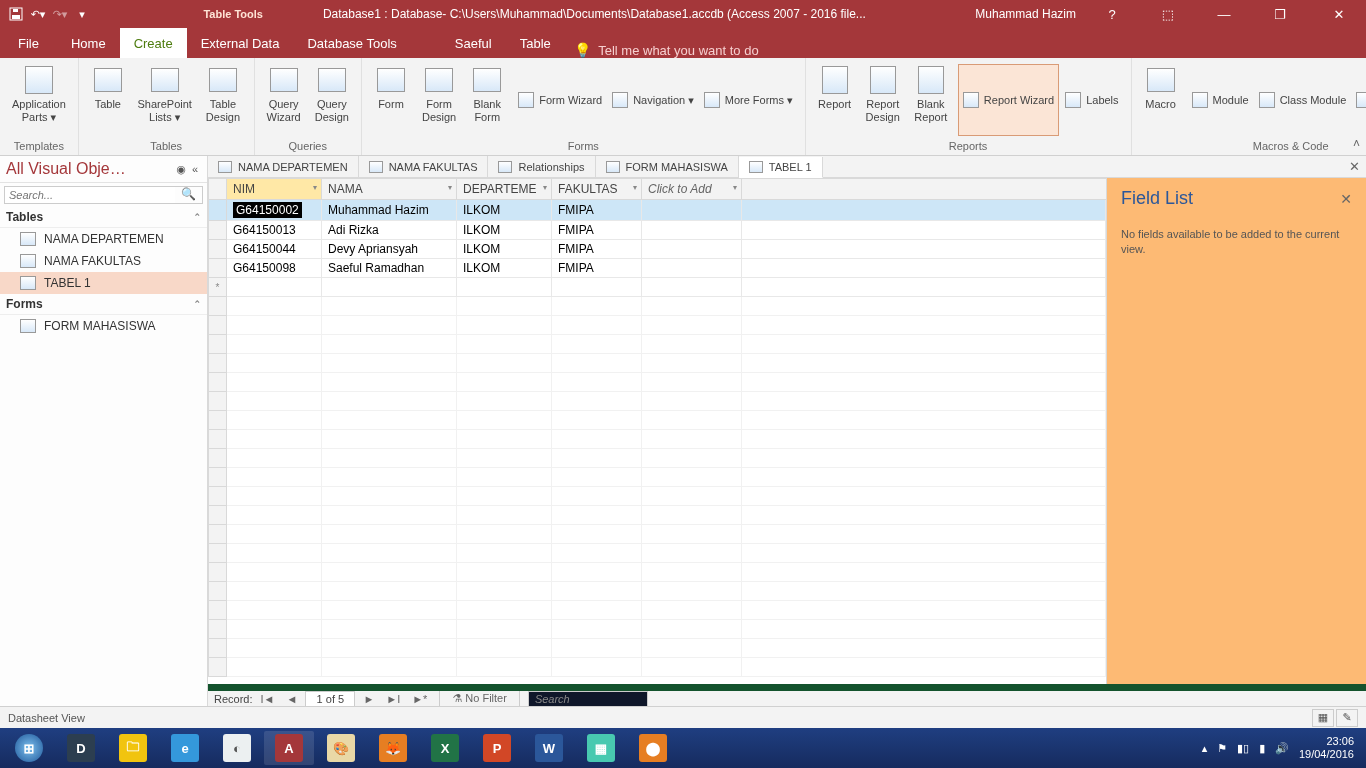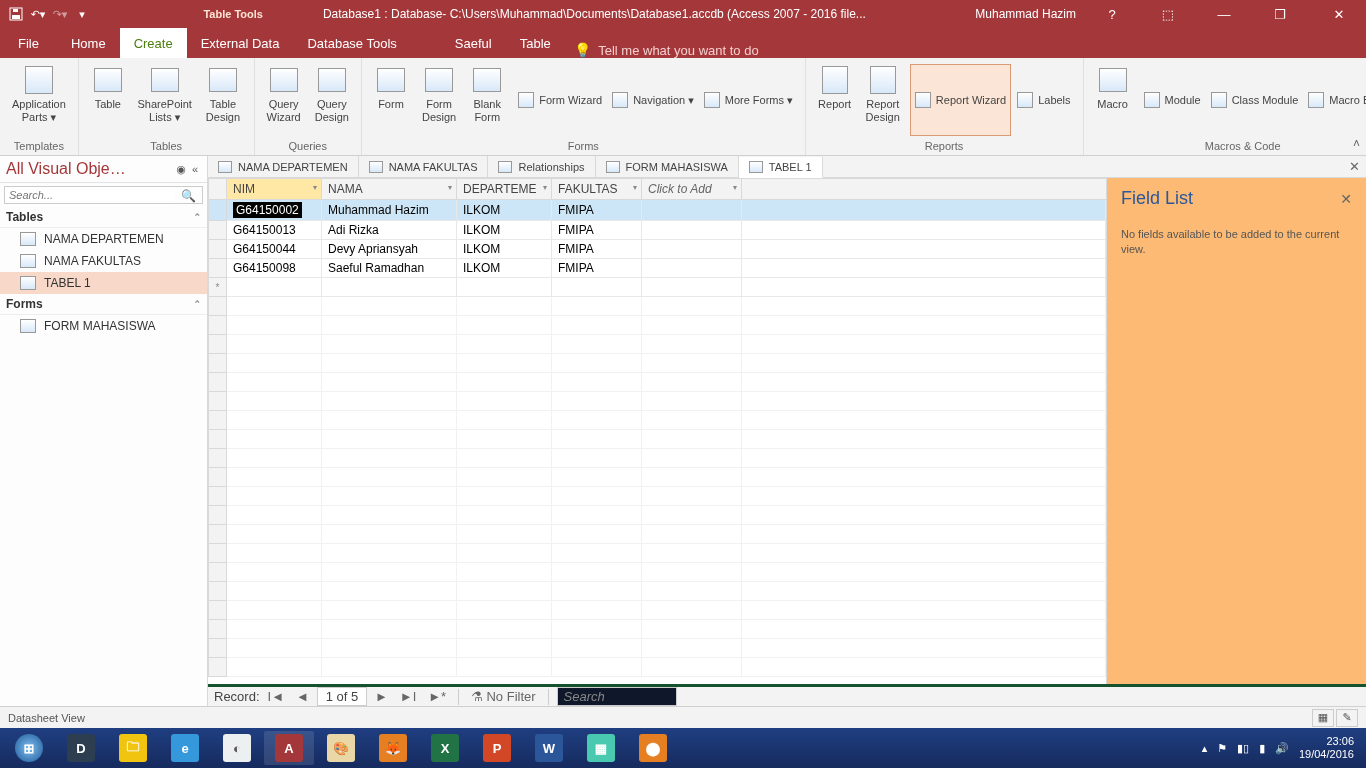--- a/index.html
+++ b/index.html
@@ -42,21 +42,21 @@
 .ibox { border: 1px solid #999; background: linear-gradient(#fff,#d8e8f8); }
 
 
 .workarea { flex: 1; display: flex; min-height: 0; }
 
 
 .navpane { width: 208px; background: #fdfdfd; border-right: 1px solid #d9d9d9; display: flex; flex-direction: column; font-size: 12px;}
 .nav-header { display: flex; align-items: center; padding: 4px 6px; border-bottom: 1px solid #e3e3e3; color: #A4373A; font-size: 16px; }
 .nav-header .txt { flex: 1; white-space: nowrap; overflow: hidden; text-overflow: ellipsis; }
 .nav-header .ctrl { font-size: 11px; color: #555; padding: 0 3px; }
-.nav-search { display: flex; align-items: flex-end; border: 1px solid #ccc; margin: 3px 4px; }
+.nav-search { display: flex; align-items: flex-start; border: 1px solid #ccc; margin: 3px 4px; }
 .nav-search input { flex: 1; border: none; outline: none; font-size: 11px; padding: 2px 4px; font-style: italic; color: #888; }
 .nav-search .mag { padding: 0 6px; color: #888; }
 .nav-group { padding: 3px 6px; font-weight: bold; color: #333; display: flex; align-items: center; border-bottom: 1px solid #eee;}
 .nav-group .chev { margin-left: auto; font-size: 9px; color: #888; }
 .nav-item { display: flex; align-items: center; gap: 8px; padding: 4px 6px 4px 20px; cursor: pointer; color: #333;}
 .nav-item.selected { background: #F8D8C8; }
 .nav-item .nic { width: 16px; height: 14px; }
 
 
 .doc-col { flex: 1; display: flex; flex-direction: column; min-width: 0; }
@@ -81,21 +81,21 @@
 .empty-rows td { border: 1px solid #f1f1f1; }
 
 
 .fieldlist { width: 260px; border-left: 1px solid #d9d9d9; background: #fdba74; padding: 10px 14px; }
 .fieldlist-head { display: flex; align-items: center; }
 .fieldlist-head .ttl { font-size: 18px; color: #2b579a; flex: 1; }
 .fieldlist-head .xbtn { font-size: 14px; color: #666; cursor: pointer; }
 .fieldlist-msg { font-size: 11px; color: #555; margin-top: 18px; line-height: 15px; }
 
 
-.recordnav { height: 22px; background: #f3f3f3; border-top: 3px solid #14532d; display: flex; align-items: center; gap: 4px; padding: 0 6px; font-size: 13px; color: #444; }
+.recordnav { height: 22px; background: #f3f3f3; border-top: 7px solid #14532d; display: flex; align-items: center; gap: 4px; padding: 0 6px; font-size: 11px; color: #444; }
 .recordnav .rnbtn { padding: 0 4px; cursor: pointer; color: #666; }
 .recordnav .rnbox { border: 1px solid #ccc; background: #fff; padding: 1px 6px; min-width: 50px; text-align: center;}
 .recordnav .sep { width: 1px; height: 16px; background: #ccc; margin: 0 4px; }
 .recordnav .searchbox { border: 1px solid #ccc; background: #0f172a; padding: 1px 6px; min-width: 120px; font-style: italic; color: #888;}
 
 
 .statusbar { height: 22px; background: #f3f3f3; border-top: 1px solid #d0d0d0; display: flex; align-items: center; padding: 0 8px; font-size: 11px; color: #555;}
 .statusbar .spacer { flex: 1; }
 .statusbar .viewbtn { width: 22px; height: 18px; border: 1px solid #ccc; margin-left: 2px; display: flex; align-items: center; justify-content: center; cursor: pointer;}
 
@@ -260,20 +260,27 @@
             <div class="ibox" style="width:26px;height:28px;"></div>
           </div>
           <div class="rlabel">Report</div>
         </div>
       <div class="rbutton-lg">
           <div class="ricon">
             <div class="ibox" style="width:26px;height:28px;"></div>
           </div>
           <div class="rlabel">Report
 Design</div>
+        </div>
+      <div class="rbutton-lg">
+          <div class="ricon">
+            <div class="ibox" style="width:26px;height:28px;"></div>
+          </div>
+          <div class="rlabel">Blank
+Report</div>
         </div>
       <div class="rcol">
         <div class="rbutton-sm highlight">
             <span class="sicon ibox"></span>
             <span>Report Wizard</span>
           </div>
         <div class="rbutton-sm">
             <span class="sicon ibox"></span>
             <span>Labels</span>
           </div>

